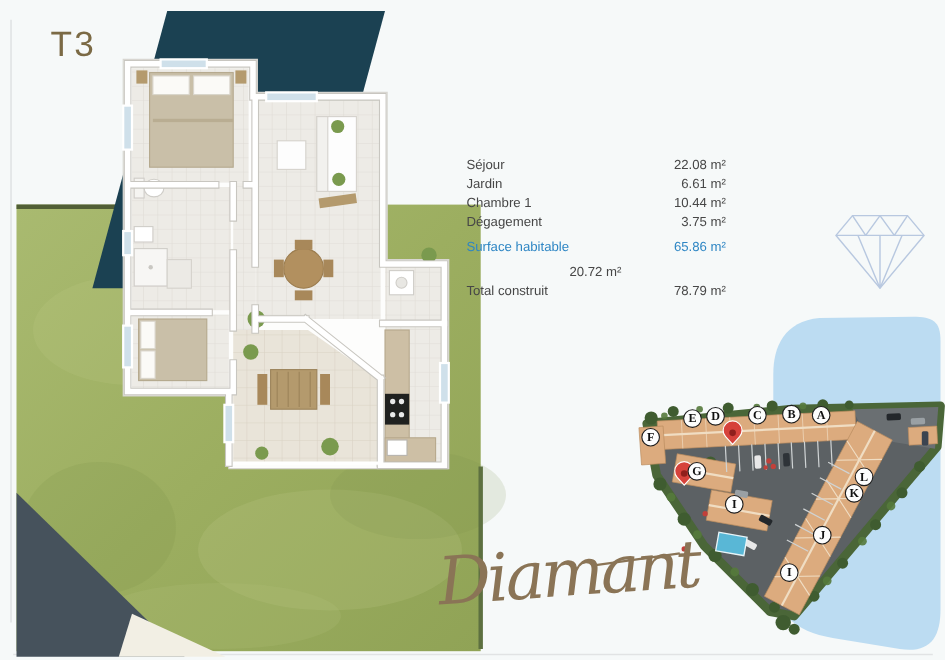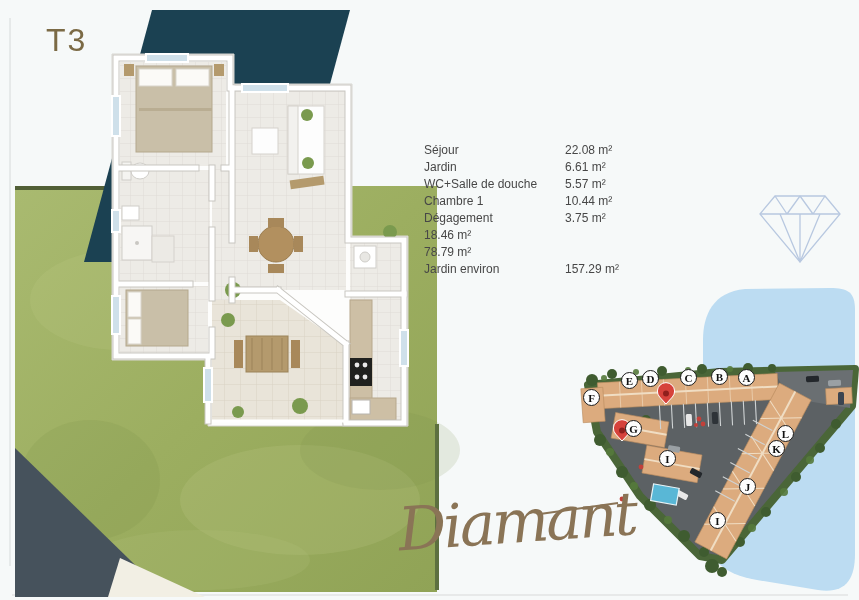--- a/index.html
+++ b/index.html
@@ -13,21 +13,21 @@
       color:#7b6a45;font-weight:500;}
 
   
   .info-panel{position:absolute;left:424px;top:126px;width:236px;color:#474747;}
   .info-header{height:26px;border-radius:4px;background:linear-gradient(#7f6c40,#6e5c33);
       border:1px solid #594a26;color:#fff;font-size:13px;letter-spacing:.4px;
       display:flex;align-items:center;justify-content:center;}
   .rows{margin-top:16px;}
   .row{display:grid;grid-template-columns:141px auto;font-size:12px;line-height:17px;}
   .row.hl{color:#2e86c4;margin-top:6px;margin-bottom:6px;}
-  .row .v{white-space:nowrap;}
+  .row .v{white-space:nowrap;text-align:right;}
 
   
   .badge{position:absolute;width:17px;height:17px;border-radius:50%;background:#fdfdfd;
       border:1.4px solid #1c1c1c;box-sizing:border-box;color:#111;
       font-family:"Liberation Serif",serif;font-weight:bold;font-size:11px;
       display:flex;align-items:center;justify-content:center;}
   .b0{left:583px;top:389px;} .b1{left:621px;top:372px;} .b2{left:642px;top:370px;}
   .b3{left:680px;top:369px;} .b4{left:711px;top:368px;} .b5{left:738px;top:369px;}
   .b6{left:625px;top:420px;} .b7{left:659px;top:450px;} .b8{left:777px;top:425px;}
   .b9{left:768px;top:440px;} .b10{left:739px;top:478px;} .b11{left:709px;top:512px;}
@@ -303,40 +303,37 @@
   <div class="rows">
     <div class="row">
       <span>Séjour</span>
       <span class="v">22.08 m²</span>
     </div>
     <div class="row">
       <span>Jardin</span>
       <span class="v">6.61 m²</span>
     </div>
     <div class="row">
-      <span>WC+Salle de douche</span>
-      <span class="v">5.57 m²</span>
-    </div>
-    <div class="row">
       <span>Chambre 1</span>
       <span class="v">10.44 m²</span>
     </div>
     <div class="row">
       <span>Dégagement</span>
       <span class="v">3.75 m²</span>
     </div>
-    <div class="row">
-      <span class="v">18.46 m²</span>
-    </div>
-    <div class="row">
+    <div class="row hl">
+      <span>Surface habitable</span>
+      <span class="v">65.86 m²</span>
+    </div>
+    <div class="row">
+      <span class="v">20.72 m²</span>
+    </div>
+    <div class="row">
+      <span>Total construit</span>
       <span class="v">78.79 m²</span>
-    </div>
-    <div class="row">
-      <span>Jardin environ</span>
-      <span class="v">157.29 m²</span>
     </div>
   </div>
 </div>
 
 <span class="badge b0">F</span>
 <span class="badge b1">E</span>
 <span class="badge b2">D</span>
 <span class="badge b3">C</span>
 <span class="badge b4">B</span>
 <span class="badge b5">A</span>

